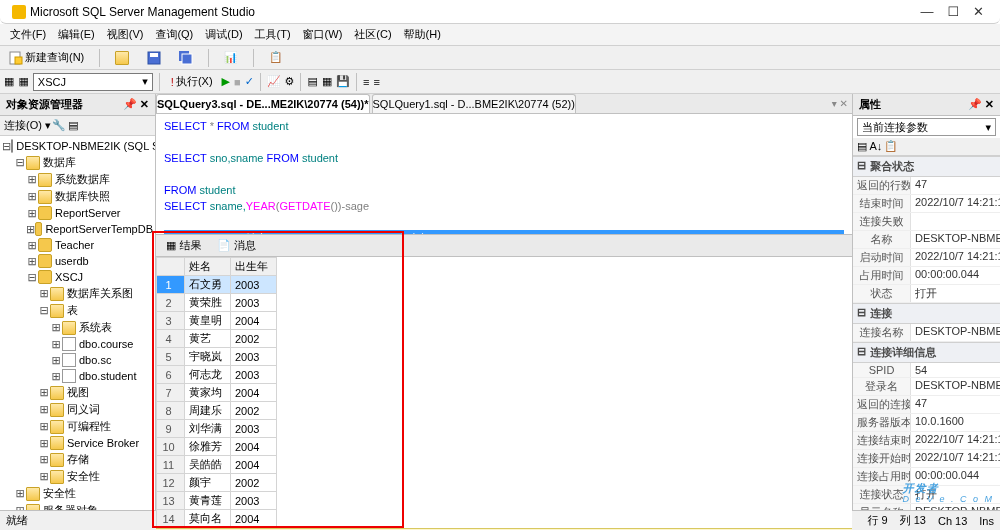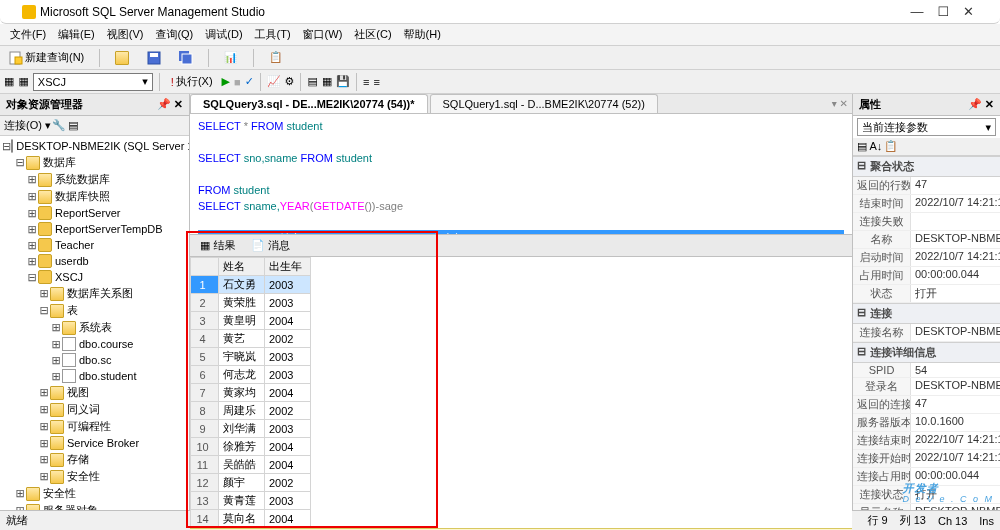--- a/index.html
+++ b/index.html
@@ -1,19 +1,19 @@
 <!DOCTYPE html>
 <html><head>
 <meta charset="utf-8">
 <style>
 * { margin:0; padding:0; box-sizing:border-box; font-family:"Microsoft YaHei","Segoe UI",Tahoma,sans-serif; font-size:11px; }
 body { background:#fff; width:1000px; height:530px; overflow:hidden; position:relative; }
 
 
-.titlebar { height:24px; background:#fff; display:flex; align-items:center; padding:0 22px; border-bottom:1px solid #d0d0d0;border-radius:6px; }
+.titlebar { height:24px; background:#fff; display:flex; align-items:center; padding:0 12px; border-bottom:1px solid #d0d0d0;border-radius:6px; }
 .titlebar .app-icon { width:14px; height:14px; background:#f5b800; margin-right:4px; border-radius:2px; }
 .titlebar .title { flex:1; font-size:12px; }
 .title-controls { display:flex; gap:14px; margin-right:4px; }
 .title-controls span { font-size:13px; color:#333; cursor:default; }
 
 
 .menubar { height:22px; background:#f4f4f4; display:flex; align-items:center; padding:0 4px; border-bottom:1px solid #d0d0d0; }
 .menubar .mi { padding:2px 6px; }
 
 
@@ -21,36 +21,36 @@
 .tb-btn { display:flex; align-items:center; gap:2px; padding:2px 4px; border:1px solid transparent; }
 .tb-icon { width:14px; height:14px; display:inline-block; }
 .sep { width:1px; height:18px; background:#c0c0c0; margin:0 2px; }
 
 
 .toolbar2 { height:24px; background:#f0f0f0; display:flex; align-items:center; padding:0 4px; gap:4px; border-bottom:1px solid #d0d0d0; }
 .db-combo { width:120px; height:18px; border:1px solid #7a7a7a; background:#fff; padding:0 4px; display:flex; align-items:center; justify-content:space-between; }
 
 
 .main { display:flex; height:calc(100% - 24px - 22px - 24px - 24px - 20px); }
-.left-panel { width:190px; border-right:1px solid #c0c0c0; display:flex; flex-direction:column; background:#fff; }
+.left-panel { width:156px; border-right:1px solid #c0c0c0; display:flex; flex-direction:column; background:#fff; }
 .panel-hdr { background:#eaeaea; padding:3px 6px; font-weight:bold; border-bottom:1px solid #c0c0c0; display:flex; align-items:center; justify-content:space-between; }
 .panel-toolbar { background:#f0f0f0; padding:2px 4px; border-bottom:1px solid #d0d0d0; display:flex; gap:2px; align-items:center; }
 .tree { flex:1; overflow:auto; padding:2px; }
 .tree-node { display:flex; align-items:center; padding:1px 0; white-space:nowrap; }
 .tree-node .tw { width:12px; text-align:center; color:#555; }
 .tree-node .ic { width:14px; height:14px; margin-right:3px; }
 .folder { background:linear-gradient(#ffe9a8,#f5c84c); border:1px solid #c9a227; border-radius:1px; }
 .db-ic { background:#f5c84c; border:1px solid #c9a227; border-radius:2px; }
 .tbl-ic { background:#fff; border:1px solid #999; }
 .srv-ic { background:#e8e8e8; border:1px solid #888; border-radius:2px; }
 
 
 .center { flex:1; display:flex; flex-direction:column; position:relative; }
 .doc-tabs { height:22px; background:#eaeaea; display:flex; align-items:flex-end; border-bottom:1px solid #c0c0c0; }
-.doc-tab { padding:3px 12px; border:1px solid #c0c0c0; border-bottom:none; margin-right:2px; background:#f5f5f5; border-radius:3px 3px 0 0; display:flex; gap:4px; align-items:center;text-align:center; }
+.doc-tab { padding:3px 0; border:1px solid #c0c0c0; border-bottom:none; margin-right:2px; background:#f5f5f5; border-radius:3px 3px 0 0; display:flex; gap:4px; align-items:center;text-align:center; }
 .doc-tab.active { background:#fff; }
 .doc-tab.active .tname { font-weight:bold; }
 .tab-x { color:#888; font-size:10px; }
 .tab-spacer { flex:1; }
 .editor { flex:0 0 120px; background:#fff; padding:4px 8px; font-family:Consolas,monospace; font-size:12px; line-height:16px; overflow:auto; }
 .editor .kw { color:#0000ff; }
 .editor .fn { color:#ff00ff; }
 .editor .id { color:#008080; }
 .editor .op { color:#808080; }
 .editor .sel { background:#3399ff; color:#fff; }

